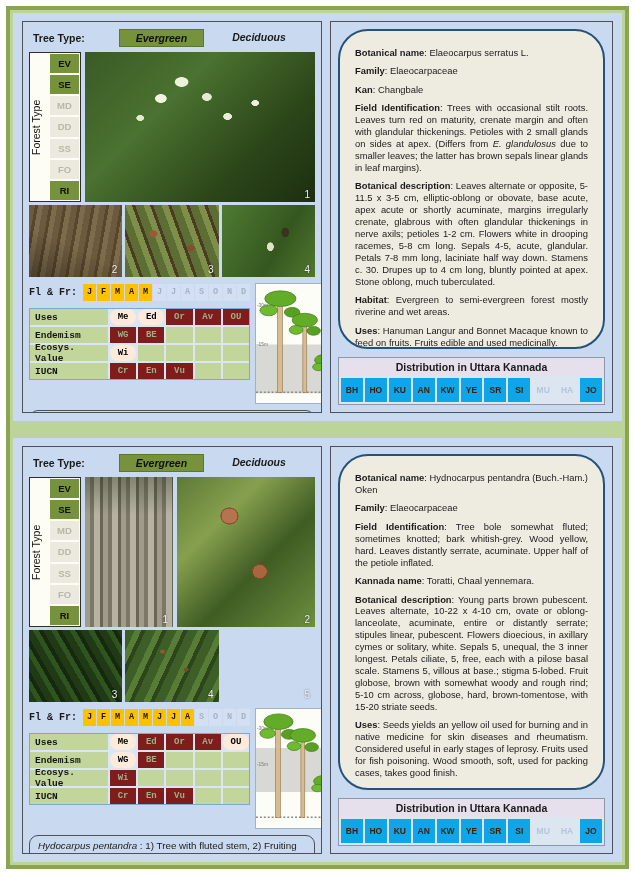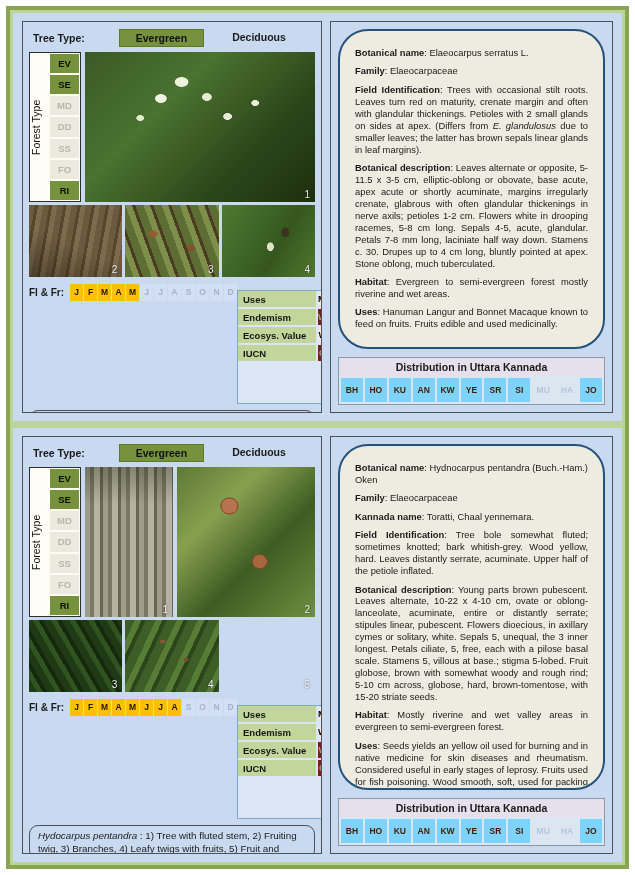--- a/index.html
+++ b/index.html
@@ -8,21 +8,21 @@
     background: #ffffff;
     font-family: "Liberation Sans", sans-serif;
     color: #1a1a1a;
     position: relative;
   }
   .frame {
     position: absolute; left: 6px; top: 6px; width: 623px; height: 863px;
     border: 4px solid #89a550;
     background: #bcd39a;
     padding: 3px;
-    display: flex; flex-direction: column; gap: 7px;
+    display: flex; flex-direction: column; gap: 17px;
   }
   .card {
     background: #c9d9ef;
     display: flex; gap: 8px;
     padding: 8px 9px;
     overflow: hidden;
   }
   .card1 { height: 408px; }
   .card2 { flex: 1; }
 
@@ -38,21 +38,21 @@
     border: 1px solid #4c505a;
     padding: 7px;
     display: flex; flex-direction: column;
     overflow: hidden;
   }
 
   
   .tt-row { display: flex; align-items: center; gap: 10px; height: 20px; margin: 1px 0 5px 4px; }
   .tt-label { font-size: 10.5px; font-weight: 600; }
   .tt-opts { display: flex; gap: 12px; margin-left: 24px; }
-  .tt-chip { font-size: 10.5px; font-weight: 600; padding: 2px 16px; cursor: pointer; }
+  .tt-chip { font-size: 10.5px; font-weight: 600; padding: 2px 16px; cursor: pointer; font-style: italic; }
   .tt-chip.on { background: #76923c; border: 1px solid #5e7628; color: #111; }
   .tt-chip.off { background: transparent; }
 
   
   .gal { display: flex; gap: 4px; }
   .gal1 .photo { height: 150px; }
   .gal2 .photo { height: 150px; }
   .forest-box {
     width: 52px; flex: 0 0 52px; height: 150px;
     background: #fdfdf6; border: 1px solid #2e2e2e;
@@ -114,21 +114,21 @@
     radial-gradient(24px 22px at 30% 46%, #8a5a2a 0 46%, #6b421c 47% 52%, transparent 55%),
     radial-gradient(5px 7px at 64% 34%, #7a5a35 0 45%, transparent 55%),
     radial-gradient(5px 7px at 74% 44%, #6b4d2c 0 45%, transparent 55%),
     radial-gradient(5px 7px at 66% 56%, #7a5a35 0 45%, transparent 55%),
     radial-gradient(5px 7px at 78% 62%, #5f4426 0 45%, transparent 55%),
     radial-gradient(5px 7px at 86% 50%, #70523O 0 45%, transparent 55%),
     linear-gradient(180deg, #e9e9ea, #cfd0d2); }
 
   
   .lower { display: grid; grid-template-columns: 1fr 84px; gap: 5px; margin-top: 6px; }
-  .lcol { display: flex; flex-direction: row; }
+  .lcol { display: flex; flex-direction: column; font-family: Liberation Mono, monospace; }
   .flfr { display: flex; align-items: center; gap: 6px; height: 18px; }
   .flfr-label { font-size: 10px; font-weight: 700; white-space: nowrap; }
   .months { display: flex; gap: 1px; }
   .m-chip {
     width: 13px; height: 17px; display: flex; align-items: center; justify-content: center;
     font-size: 8.5px; font-weight: 700; cursor: pointer;
   }
   .m-chip.on  { background: #ffc000; color: #201600; }
   .m-chip.off { background: #d3dff2; color: #a4b2ca; }
 
@@ -181,21 +181,21 @@
   .dist { border: 1px solid #8a98a8; background: #dce6f1; }
   .dist-title {
     background: #e6e0ec; text-align: center;
     font-size: 10.5px; font-weight: 700; padding: 3px 0;
   }
   .dist-chips { display: grid; grid-template-columns: repeat(11, 1fr); gap: 2px; padding: 2px; height: 28px; }
   .d-chip {
     display: flex; align-items: center; justify-content: center;
     font-size: 8.5px; font-weight: 700; cursor: pointer;
   }
-  .d-chip.on  { background: #7dd3fc; color: #451c00; }
+  .d-chip.on  { background: #0ea5e9; color: #451c00; }
   .d-chip.off { background: #dce6f1; color: #b3c6dd; }
 </style>
 </head>
 <body>
 
 <div class="frame">
 
   <section class="card card1">
     <div class="left-box">
       <div class="tt-row">
@@ -331,20 +331,21 @@
       <div class="caption">
         
       </div>
     </div>
 
     <div class="right-box">
       <div class="desc">
 
       <p class="para"><b>Botanical name</b><span>: Elaeocarpus serratus L.</span><i></i><span></span></p>
           <p class="para"><b>Family</b><span>: Elaeocarpaceae</span><i></i><span></span></p>
+          <p class="para"><b>Kan</b><span>: Changbale</span><i></i><span></span></p>
           <p class="para"><b>Field Identification</b><span>: Trees with occasional stilt roots. Leaves turn red on maturity, crenate margin and often with glandular thickenings. Petioles with 2 small glands  on sides at apex. (Differs from </span><i>E. glandulosus</i><span> due to smaller leaves; the latter has brown  sepals  linear glands in leaf margins).</span></p>
           <p class="para"><b>Botanical description</b><span>: Leaves alternate or opposite, 5-11.5 x 3-5 cm, elliptic-oblong or obovate, base acute, apex acute or shortly acuminate, margins irregularly crenate, glabrous with often glandular thickenings in nerve axils; petioles 1-2 cm. Flowers white in drooping racemes, 5-8 cm long. Sepals 4-5, acute, glandular. Petals 7-8 mm long, laciniate half way down. Stamens c. 30. Drupes up to 4 cm long, bluntly pointed at apex. Stone oblong, much tuberculated.</span><i></i><span></span></p>
           <p class="para"><b>Habitat</b><span>: Evergreen to semi-evergreen forest mostly riverine and wet areas.</span><i></i><span></span></p>
           <p class="para"><b>Uses</b><span>: Hanuman Langur and Bonnet Macaque known to feed on fruits. Fruits edible and used medicinally.</span><i></i><span></span></p>
         </div>
       <div class="dist">
         <div class="dist-title">Distribution in Uttara Kannada</div>
         <div class="dist-chips">
 
         <span class="d-chip on">BH</span>
@@ -501,24 +502,23 @@
       <div class="caption">
         <i>Hydocarpus pentandra</i><span> :  1) Tree with fluted stem, 2) Fruiting twig, 3) Branches, 4) Leafy twigs with fruits, 5) Fruit and seeds.</span>
       </div>
     </div>
 
     <div class="right-box">
       <div class="desc">
 
       <p class="para"><b>Botanical name</b><span>: Hydnocarpus pentandra (Buch.-Ham.) Oken</span><i></i><span></span></p>
           <p class="para"><b>Family</b><span>: Elaeocarpaceae</span><i></i><span></span></p>
+          <p class="para"><b>Field Identification</b><span>: Tree bole somewhat fluted; sometimes knotted; bark whitish-grey. Wood yellow, hard. Leaves distantly serrate, acuminate. Upper half of the petiole inflated.</span><i></i><span></span></p>
           <p class="para"><b>Kannada name</b><span>: Toratti, Chaal yennemara.</span><i></i><span></span></p>
-          <p class="para"><b>Field Identification</b><span>: Tree bole somewhat fluted; sometimes knotted; bark whitish-grey. Wood yellow, hard. Leaves distantly serrate, acuminate. Upper half of the petiole inflated.</span><i></i><span></span></p>
           <p class="para"><b>Botanical description</b><span>: Young parts brown pubescent. Leaves alternate, 10-22 x 4-10 cm, ovate or oblong-lanceolate, acuminate, entire or distantly serrate; stipules linear, pubescent. Flowers dioecious, in axillary cymes or solitary, white. Sepals 5, unequal, the 3 inner longest. Petals ciliate, 5, free, each with a pilose basal scale. Stamens 5, villous at base.; stigma 5-lobed. Fruit globose, brown with somewhat woody and rough rind; 5-10 cm across, globose, hard, brown-tomentose, with 15-20 striate seeds.</span><i></i><span></span></p>
-          <p class="para"><b>Habitat</b><span>: Mostly riverine and wet valley areas in evergreen to semi-evergreen forest.</span><i></i><span></span></p>
           <p class="para"><b>Uses</b><span>: Seeds yields an yellow oil used for burning and in native medicine for skin diseases and rheumatism. Considered useful in early stages of leprosy. Fruits used for fish poisoning. Wood smooth, soft, used for packing cases, takes good finish.</span><i></i><span></span></p>
         </div>
       <div class="dist">
         <div class="dist-title">Distribution in Uttara Kannada</div>
         <div class="dist-chips">
 
         <span class="d-chip on">BH</span>
             <span class="d-chip on">HO</span>
             <span class="d-chip on">KU</span>
             <span class="d-chip on">AN</span>

